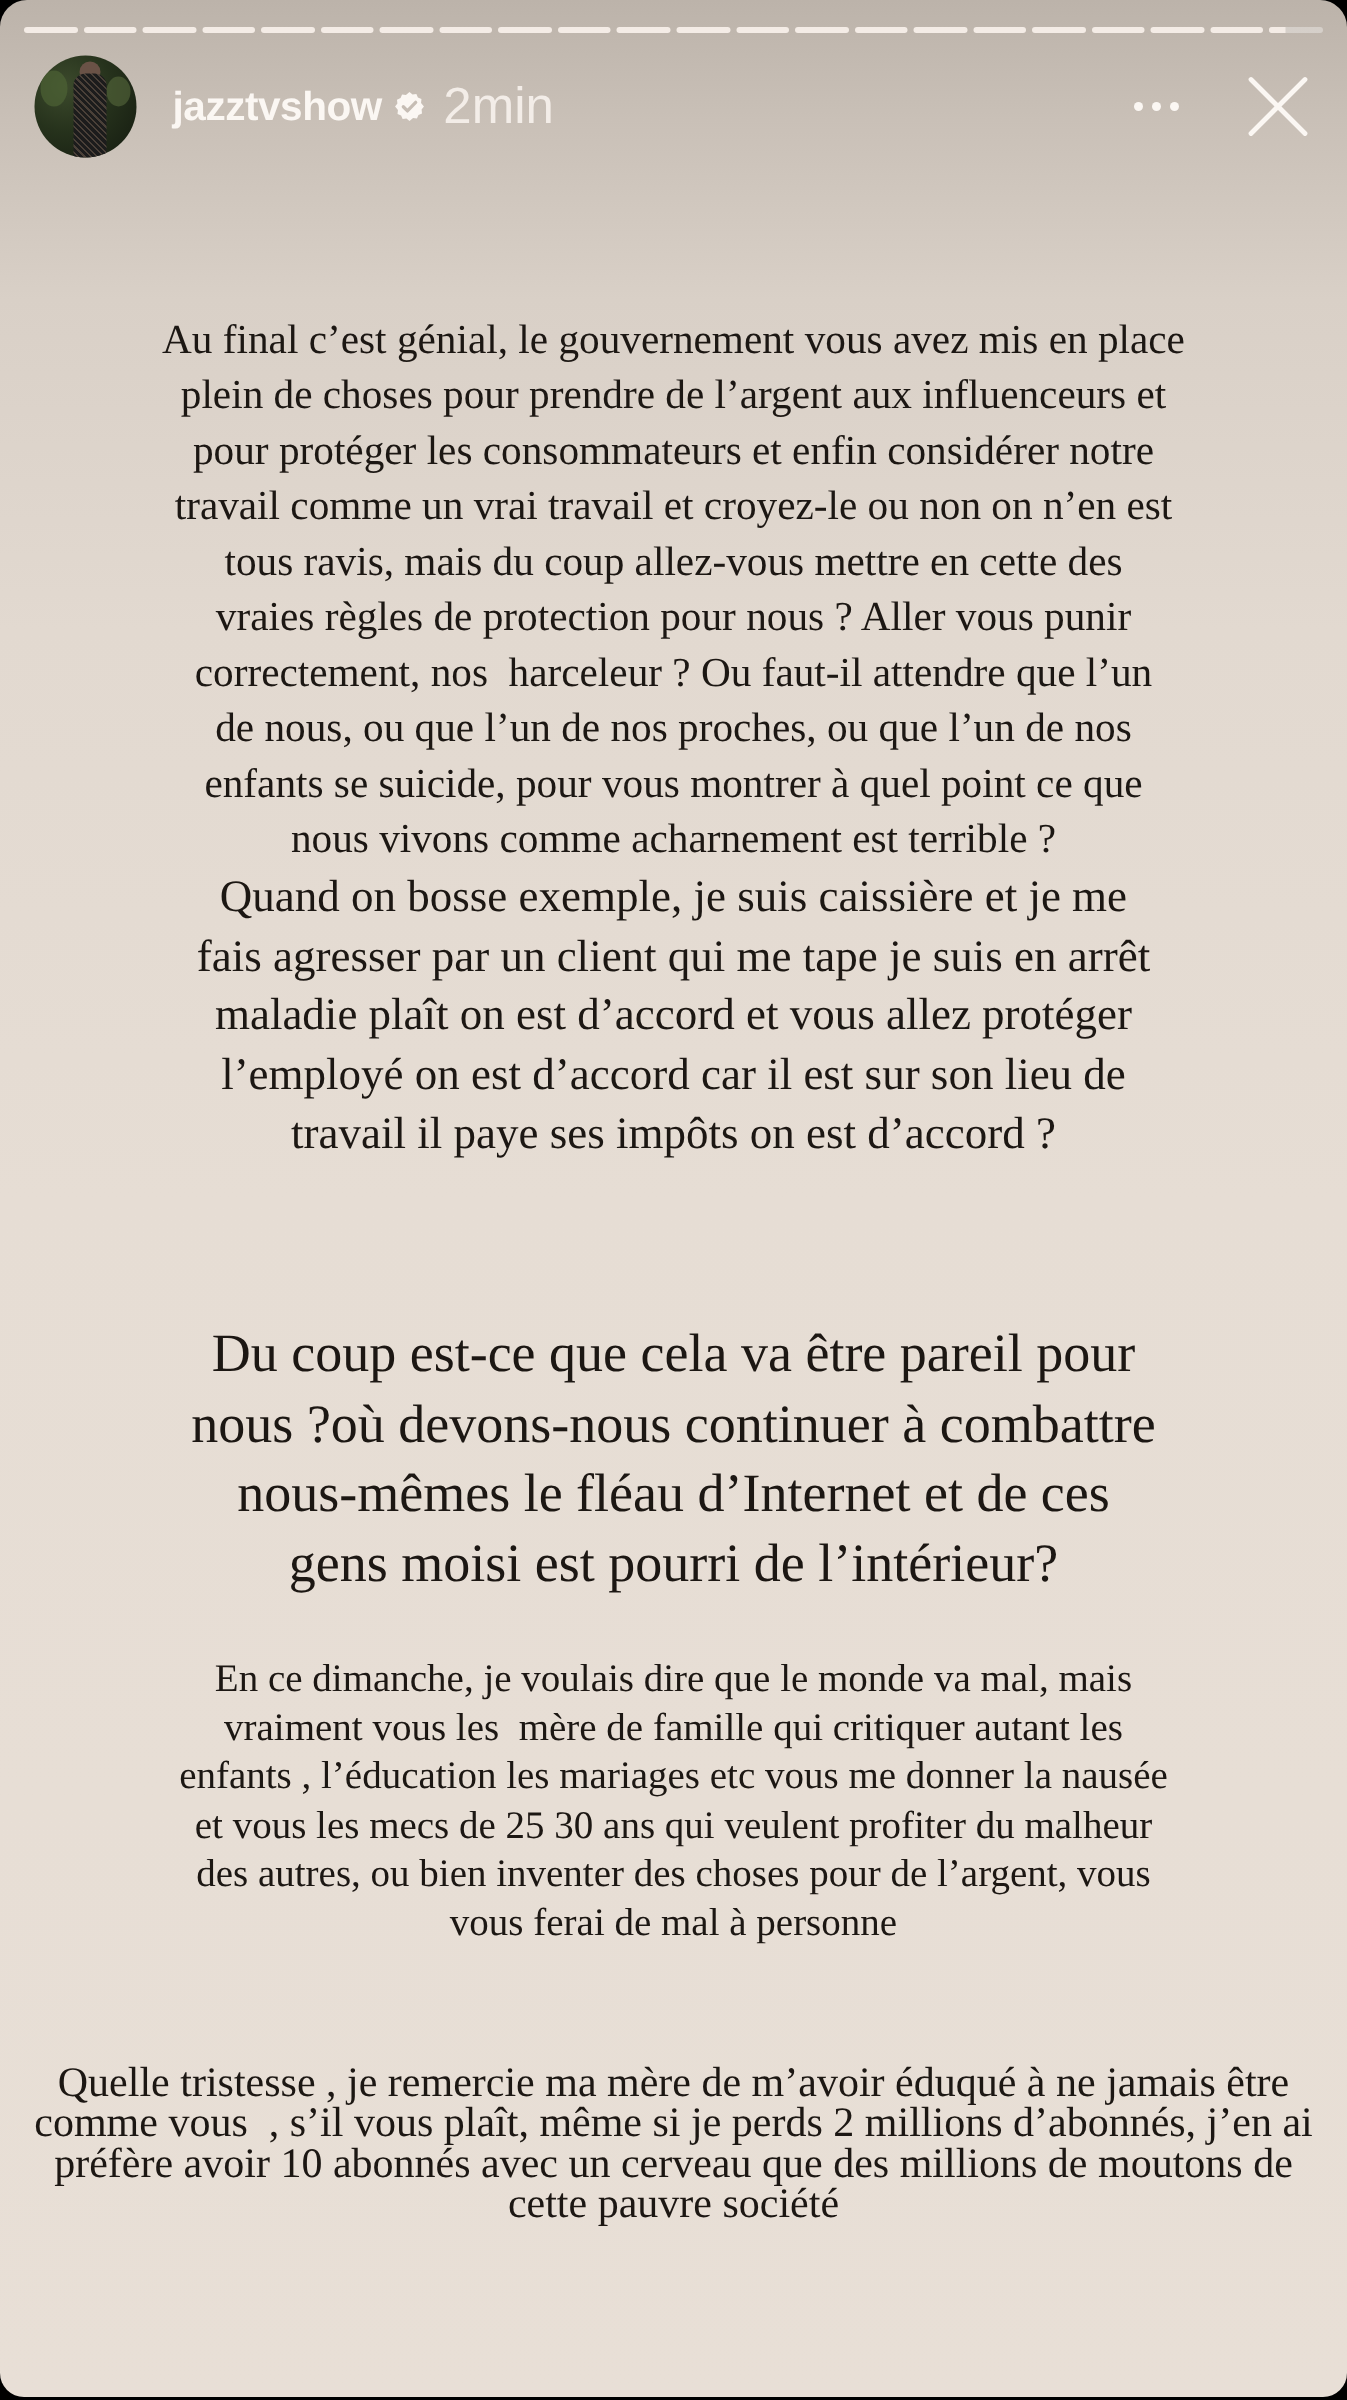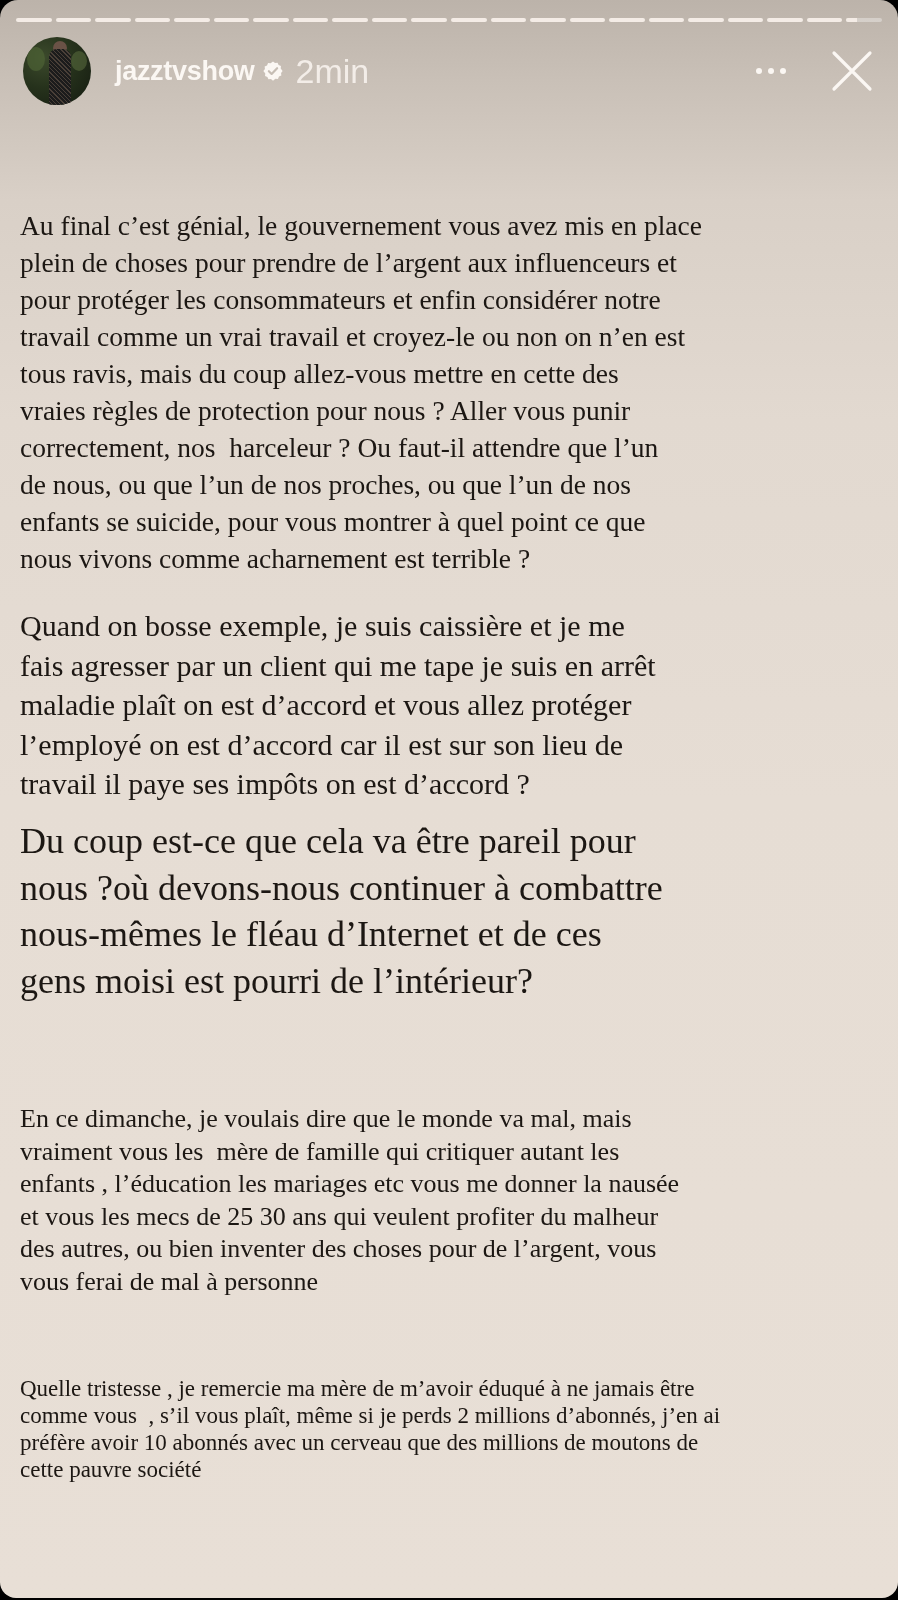--- a/index.html
+++ b/index.html
@@ -53,28 +53,28 @@
     font-size:34px; font-weight:normal;
   }
   .spacer { flex:1; }
   .more {
     display:flex; gap:6px; align-items:center; margin-right:44px; cursor:pointer;
   }
   .more span { width:6px; height:6px; border-radius:50%; background:#fbf7f3; display:block; }
   .close { width:44px; height:44px; cursor:pointer; margin-right:8px; }
   .content {
     position:absolute; left:0; right:0; top:0; bottom:0;
-    font-family:"Liberation Serif", serif; color:#1c1713; text-align:left;
+    font-family:"Liberation Serif", serif; color:#1c1713; text-align:center;
   }
   .block { position:absolute; left:20px; right:20px; }
   .b1 { top:207px; font-size:27.5px; line-height:37px; }
-  .b2 { top:606px; font-size:30px; line-height:39.5px; }
-  .b3 { top:818px; font-size:36px; line-height:46.5px; }
+  .b2 { top:578px; font-size:30px; line-height:39.5px; }
+  .b3 { top:879px; font-size:36px; line-height:46.5px; }
   .b4 { top:1087px; font-size:26px; line-height:32.5px;margin-top:16px; }
-  .b5 { top:1375px; font-size:23px; line-height:27px; }
+  .b5 { top:1375px; font-size:28px; line-height:27px; }
   .line { display:block; white-space:pre; }
 </style>
 </head>
 <body>
 
 <div class="story">
 
   <div class="progress" id="progress">
       <div class="seg done"></div>
       <div class="seg done"></div>

